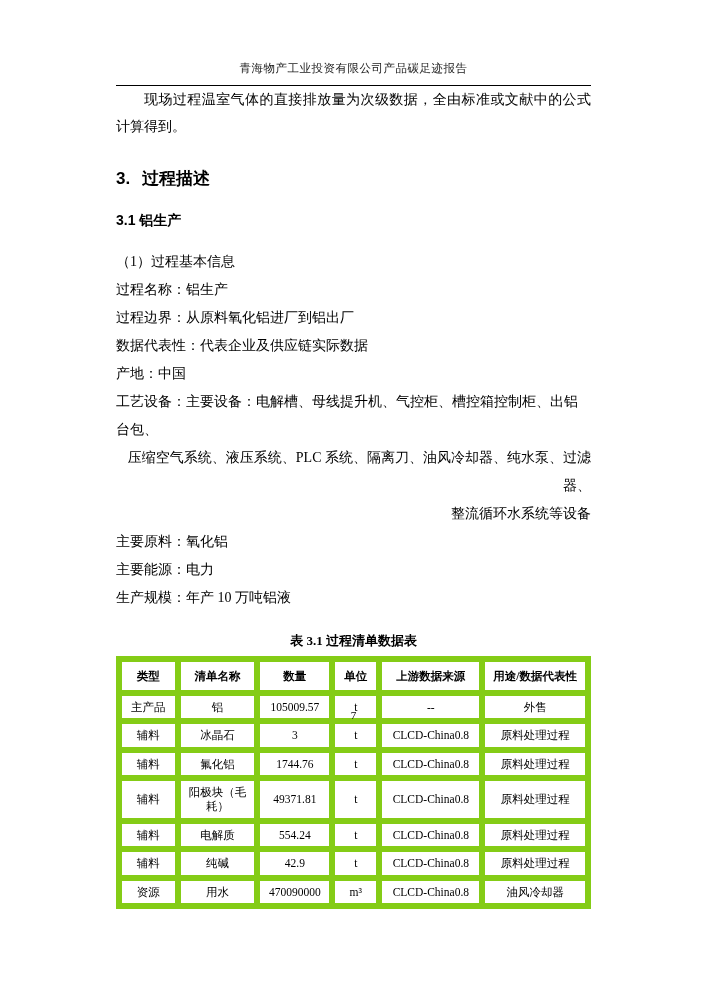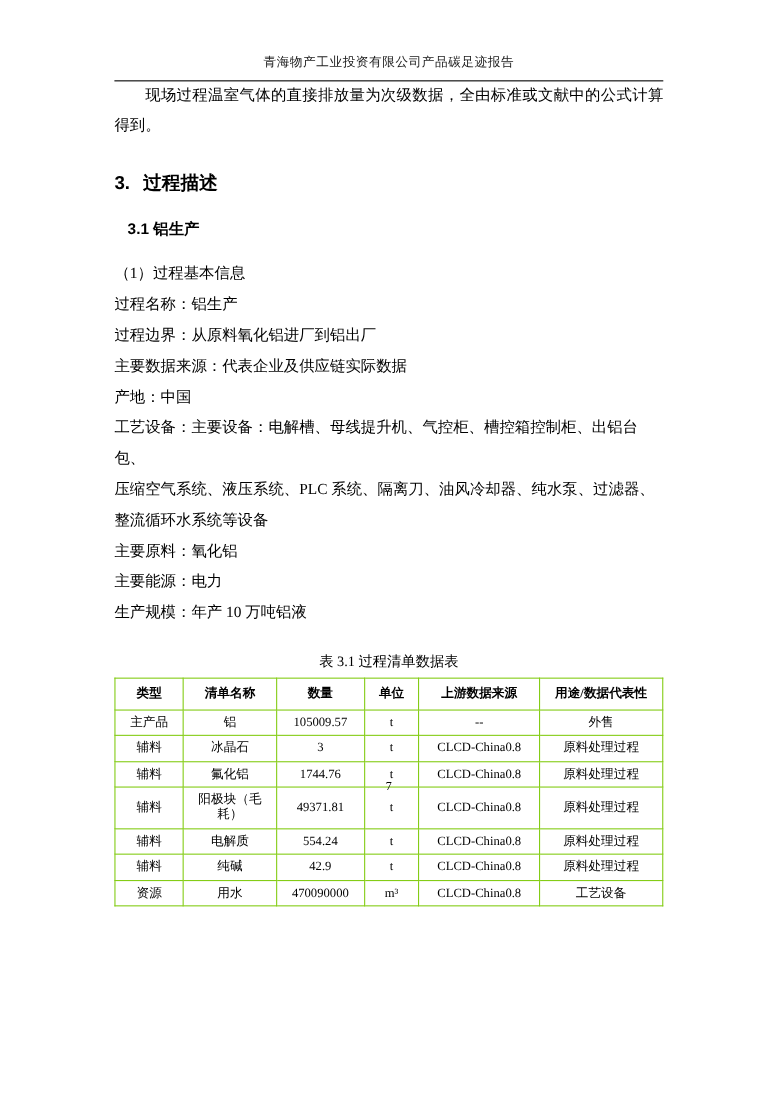--- a/index.html
+++ b/index.html
@@ -12,21 +12,21 @@
     height: 999px;
     font-family: "Liberation Serif", "DejaVu Serif", serif;
     color: #000000;
     position: relative;
     overflow: hidden;
   }
   .page {
     width: 707px;
     height: 779px;
     box-sizing: border-box;
-    padding: 4px;
+    padding: 16px;
     position: relative;
   }
   .header {
     text-align: center;
     font-size: 11.5px;
     color: #1a1a1a;
     letter-spacing: 0.5px;
     padding-top: 45px;
   }
   .header-rule {
@@ -55,46 +55,47 @@
     margin: 26px 0 20px 0;
   }
   h2.section .num {
     display: inline-block;
     min-width: 26px;
   }
   h3.subsection {
     font-size: 14px;
     font-weight: bold;
     font-family: "Liberation Sans", "DejaVu Sans", sans-serif;
-    margin: 22px 0 18px 12px;
+    margin: 22px 0 18px 0;
   }
   .lines p {
     font-size: 14px;
     line-height: 2.0;
     margin: 0;
   }
   .lines p.wrap {
     text-indent: 0;
+    text-align: right;
   }
   .table-title {
     text-align: center;
     font-size: 13px;
-    font-weight: normal;
+    font-weight: bold;
     margin: 20px 0 6px 0;
     font-family: "Liberation Serif", "DejaVu Serif", serif;
   }
   table.inventory {
     border-collapse: collapse;
     width: 100%;
     font-size: 11.5px;
     table-layout: fixed;
   }
   table.inventory th,
   table.inventory td {
-    border: 1px solid #84cc16;
+    border: 6px solid #84cc16;
     text-align: center;
     vertical-align: middle;
     padding: 4px 2px;
     line-height: 1.25;
   }
   table.inventory th {
     font-weight: bold;
     padding: 7px 2px;
   }
   table.inventory td.tall {
@@ -132,21 +133,21 @@
     <h2 class="section">
       <span class="num">3.</span><span>过程描述</span>
     </h2>
 
     <h3 class="subsection">3.1 铝生产</h3>
 
     <div class="lines">
       <p>（1）过程基本信息</p>
       <p>过程名称：铝生产</p>
       <p>过程边界：从原料氧化铝进厂到铝出厂</p>
-      <p>主要数据来源：代表企业及供应链实际数据</p>
+      <p>数据代表性：代表企业及供应链实际数据</p>
       <p>产地：中国</p>
       <p>工艺设备：主要设备：电解槽、母线提升机、气控柜、槽控箱控制柜、出铝台包、</p>
       <p class="wrap">压缩空气系统、液压系统、PLC 系统、隔离刀、油风冷却器、纯水泵、过滤器、</p>
       <p class="wrap">整流循环水系统等设备</p>
       <p>主要原料：氧化铝</p>
       <p>主要能源：电力</p>
       <p>生产规模：年产 10 万吨铝液</p>
     </div>
 
     <div class="table-title">表 3.1 过程清单数据表</div>
@@ -218,21 +219,21 @@
             <td>t</td>
             <td>CLCD-China0.8</td>
             <td>原料处理过程</td>
           </tr>
           <tr>
             <td>资源</td>
             <td>用水</td>
             <td>470090000</td>
             <td>m³</td>
             <td>CLCD-China0.8</td>
-            <td>工艺设备</td>
+            <td>油风冷却器</td>
           </tr>
         </tbody>
     </table>
 
   </div>
 
   <div class="page-number">7</div>
 
 </div>
 

